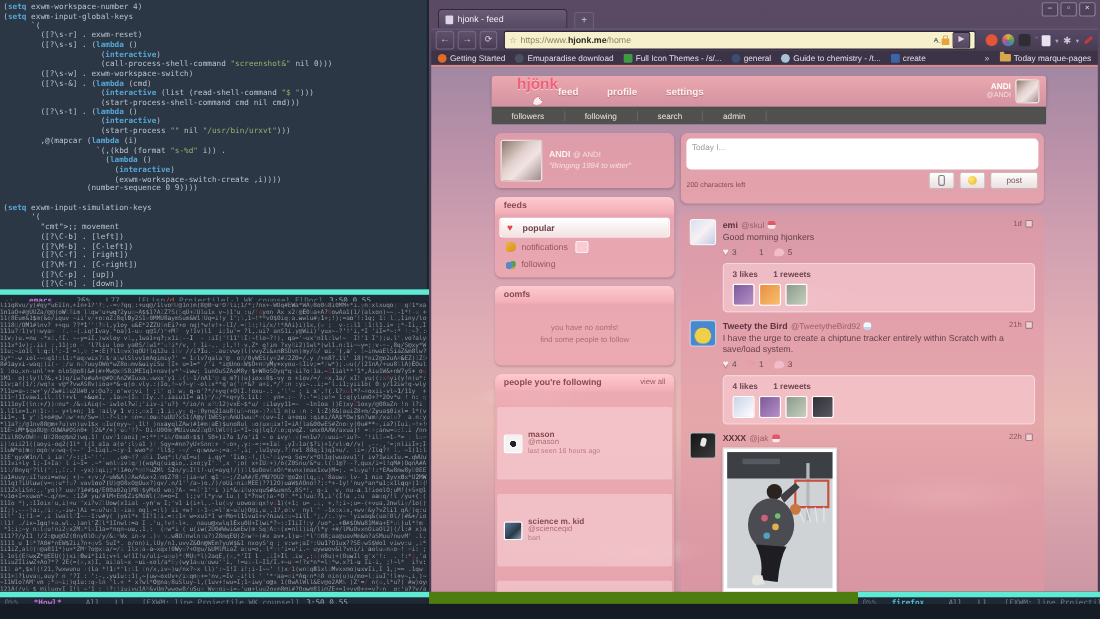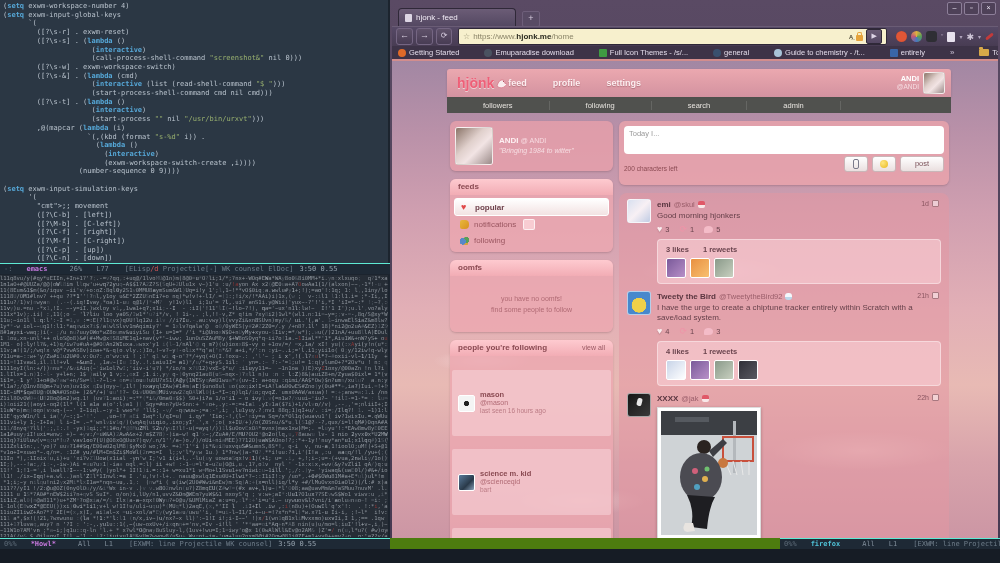--- a/index.html
+++ b/index.html
@@ -8,21 +8,21 @@
 
   
   .emacs-pane{position:absolute;left:0;top:0;width:390px;height:563px;background:#1c242e;}
   .code-buffer{position:absolute;left:0;top:0;width:388px;height:263px;background:#2b3744;
                padding:2px 0 0 3px;font:7px/8.7px "DejaVu Sans Mono",monospace;color:#b9c3cd;
                white-space:pre;overflow:hidden;box-sizing:border-box;}
   .code-line .kw{color:#56a8d8;font-weight:bold;}
   .code-line .str{color:#98b06f;}
   .modeline{position:absolute;height:11px;line-height:11px;background:#1e2935;color:#7f8c99;
             font:7px/11px "DejaVu Sans Mono",monospace;white-space:nowrap;overflow:hidden;
-            border-top:1px solid #5eead4;box-sizing:border-box;padding:0 4px;}
+            border-top:5px solid #5eead4;box-sizing:border-box;padding:0 4px;}
   .ml-prefix{color:#5c6a77;margin-right:14px;}
   .ml-name{font-weight:bold;}
   .ml-name.purple{color:#c678dd;}
   .ml-name.cyan{color:#4fc1d6;}
   .ml-pos1{margin-left:22px;}
   .ml-pos2{margin-left:14px;}
   .ml-modes{margin-left:16px;color:#6f7d8a;}
   .ml-err{color:#d05555;}
   .ml-time{margin-left:6px;color:#97a4b0;}
   #ml-top{left:0;top:263px;width:390px;}
@@ -75,21 +75,21 @@
   .addon{width:11px;height:11px;border-radius:50%;flex:none;}
   .addon.ublock{background:radial-gradient(circle,#e05636 60%,#a33520);}
   .addon.wheel{background:conic-gradient(#e0b040,#58a058,#4878c0,#c05878,#e0b040);}
   .addon.ext{background:#2e2e34;border-radius:3px;}
   .tickmark{color:#9a8ca6;font-size:7px;}
   .doc-ico{width:8px;height:10px;background:#e8e2ee;border-radius:1px;flex:none;}
   .puzzle-ico{color:#cfc6d8;font-size:9px;line-height:10px;}
   .drop{color:#b0a4bc;font-size:6px;}
   .wrench{width:9px;height:3px;background:#c23a3a;border-radius:2px;transform:rotate(-40deg);flex:none;}
   .bmbar{position:absolute;top:46px;left:2px;width:606px;height:13px;background:#3d3347;
-         display:flex;align-items:center;padding:0 6px;gap:25px;font-size:7.5px;color:#e2dbe9;
+         display:flex;align-items:center;padding:0 6px;gap:9px;font-size:7.5px;color:#e2dbe9;
          box-sizing:border-box;white-space:nowrap;overflow:hidden;}
   .bm{display:flex;align-items:center;gap:3px;}
   .bm-ico{width:8px;height:8px;flex:none;}
   .bm-ico.circle{border-radius:50%;}
   .bm-ico.square{border-radius:1px;}
   .bm-overflow{margin-left:auto;color:#cbc2d4;font-size:8px;}
   .folder{width:10px;height:7px;background:#d8a948;border-radius:1px;position:relative;flex:none;}
   .folder:before{content:"";position:absolute;top:-2px;left:0;width:4px;height:2px;background:#d8a948;
                  border-radius:1px 1px 0 0;}
 
@@ -98,34 +98,34 @@
             border-top:2px solid #d28d8d;box-sizing:border-box;
             background:
               radial-gradient(70px 16px at 90px 300px, rgba(255,235,235,.45), transparent 70%),
               radial-gradient(100px 22px at 320px 210px, rgba(255,222,226,.4), transparent 70%),
               radial-gradient(130px 28px at 470px 390px, rgba(255,226,220,.38), transparent 70%),
               radial-gradient(90px 20px at 190px 440px, rgba(255,230,225,.35), transparent 70%),
               linear-gradient(180deg,#a287a3 0%,#b890a8 14%,#d09fb0 32%,#e2afb6 52%,#e8bab4 68%,#d8a3ab 84%,#cc96a4 100%);}
   .site-header{position:absolute;left:55px;top:8px;width:504px;height:28px;
                background:linear-gradient(#eba8af,#d392a0);border-radius:3px 3px 0 0;
                display:flex;align-items:center;box-shadow:0 1px 2px rgba(90,50,60,.3);}
-  .logo{font-size:14px;font-weight:bold;color:#ef5f77;margin-left:10px;
-        text-shadow:0 1px 0 rgba(255,255,255,.55);display:flex;align-items:center;gap:1px;}
+  .logo{font-size:14px;font-weight:bold;color:#ef5f77;margin-left:23px;
+        text-shadow:0 1px 0 rgba(255,255,255,.55);display:flex;align-items:center;gap:1px;flex-direction:column;}
   .site-nav{display:flex;gap:26px;}
   .site-nav-link{font-size:9px;font-weight:bold;color:#fdeef0;text-shadow:0 1px 1px rgba(150,90,100,.6);}
   .header-user{margin-left:auto;display:flex;align-items:center;gap:4px;padding-right:6px;}
   .hu-text{text-align:right;line-height:8px;}
   .hu-name{font-size:7.5px;font-weight:bold;color:#fff;}
   .hu-handle{font-size:6.5px;color:#f6dde2;}
   .avatar{border-radius:3px;border:1px solid rgba(255,255,255,.6);box-sizing:border-box;}
   .av-profile{background:linear-gradient(135deg,#8a7468,#e0d0cc 40%,#f2e4e4 60%,#9a8a88);}
   .site-subnav{position:absolute;left:55px;top:36px;width:504px;height:16px;
                background:rgba(72,76,70,.92);display:flex;align-items:center;font-size:7.5px;
                color:#e6e3de;}
-  .subnav-link{padding:0 36px;border-right:1px solid rgba(255,255,255,.12);}
+  .subnav-link{padding:0 18px;border-right:1px solid rgba(255,255,255,.12);}
 
   .col-left{position:absolute;left:58px;top:60px;width:163px;}
   .col-main{position:absolute;left:227px;top:60px;width:330px;}
 
   .panel{background:rgba(236,168,176,.8);border-radius:6px;margin-top:8px;overflow:hidden;
          box-shadow:0 1px 2px rgba(90,50,60,.25);}
   .panel-header{height:16px;background:linear-gradient(rgba(255,204,209,.95),rgba(243,173,181,.9));
                 color:#8a4a52;font-weight:bold;font-size:8px;line-height:16px;padding:0 8px;
                 display:flex;}
   .view-all{margin-left:auto;font-weight:normal;font-size:7px;color:#9a5a64;}
@@ -289,21 +289,21 @@
         <span class="bm">
           <i class="bm-ico circle" style="background: rgb(57, 80, 110);"></i>
           <span>general</span>
         </span>
         <span class="bm">
           <i class="bm-ico circle" style="background: rgb(168, 196, 216);"></i>
           <span>Guide to chemistry - /t...</span>
         </span>
         <span class="bm">
           <i class="bm-ico square" style="background: rgb(58, 102, 168);"></i>
-          <span>entirely</span>
+          <span>create</span>
         </span>
         <span class="bm-overflow">»</span>
         <span class="bm">
           <span class="folder"></span>
           <span>Today marque-pages</span>
         </span>
       </div>
 
     <div class="viewport">
 

